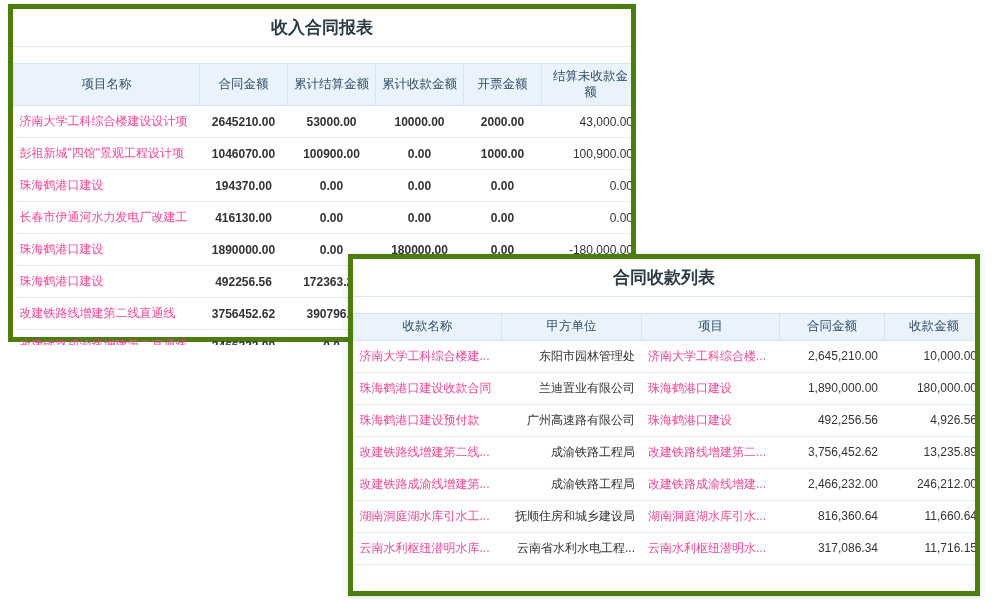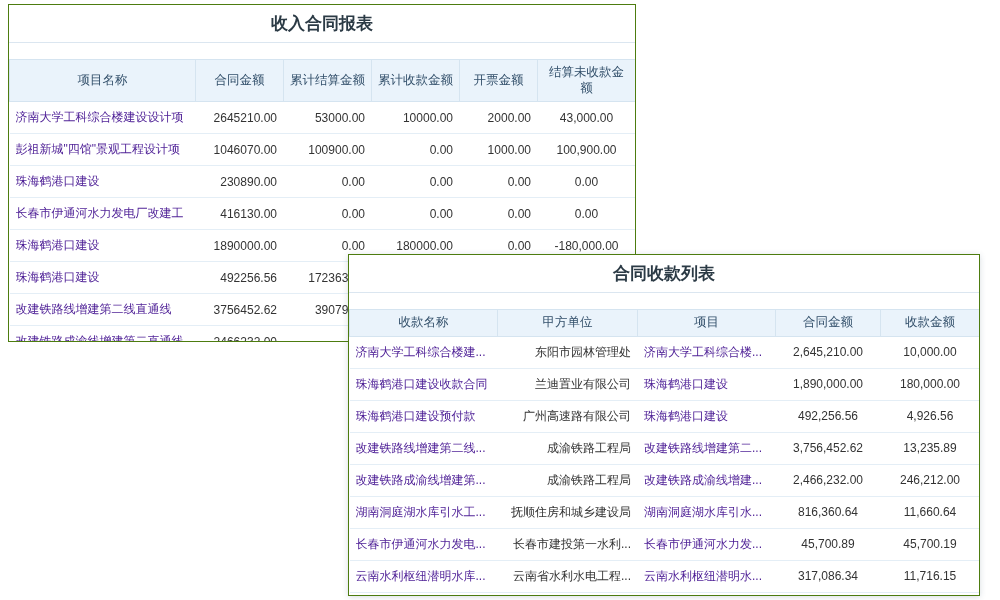--- a/index.html
+++ b/index.html
@@ -15,21 +15,21 @@
   .stage {
     position: relative;
     width: 1000px;
     height: 600px;
   }
 
   
   .panel {
     position: absolute;
     background: #ffffff;
-    border: 1px solid #4d7c0f;
+    border: 5px solid #4d7c0f;
     box-sizing: border-box;
   }
 
   .panel-title {
     height: 38px;
     line-height: 38px;
     text-align: center;
     font-size: 17px;
     font-weight: bold;
     color: #2b3a45;
@@ -65,28 +65,29 @@
     border-right: 1px solid transparent;
     padding: 7px 6px;
     color: #333333;
     white-space: nowrap;
     overflow: hidden;
     text-overflow: clip;
     box-sizing: border-box;
   }
 
   .link {
-    color: #4c1d95;
+    color: #ec4899;
   }
   .num {
+    text-align: center;
+    color: #1a73c8;
+    font-weight: bold;
+  }
+  .numd {
     text-align: right;
-    color: #1a73c8;
-  }
-  .numd {
-    text-align: center;
     color: #333333;
   }
   .ctr {
     text-align: right;
   }
 
   
   #report-panel {
     left: 8px;
     top: 4px;
@@ -165,21 +166,21 @@
             <td class="num">1046070.00</td>
             <td class="num">100900.00</td>
             <td class="num">0.00</td>
             <td class="num">1000.00</td>
             <td class="numd">100,900.00</td>
           </tr>
           <tr>
             <td>
                 <span class="ell link">珠海鹤港口建设</span>
               </td>
-            <td class="num">230890.00</td>
+            <td class="num">194370.00</td>
             <td class="num">0.00</td>
             <td class="num">0.00</td>
             <td class="num">0.00</td>
             <td class="numd">0.00</td>
           </tr>
           <tr>
             <td>
                 <span class="ell link">长春市伊通河水力发电厂改建工</span>
               </td>
             <td class="num">416130.00</td>
@@ -328,33 +329,20 @@
                 <span class="ell">抚顺住房和城乡建设局</span>
               </td>
             <td>
                 <span class="ell link">湖南洞庭湖水库引水...</span>
               </td>
             <td class="numd">816,360.64</td>
             <td class="numd">11,660.64</td>
           </tr>
           <tr>
             <td>
-                <span class="ell link">长春市伊通河水力发电...</span>
-              </td>
-            <td class="ctr">
-                <span class="ell">长春市建投第一水利...</span>
-              </td>
-            <td>
-                <span class="ell link">长春市伊通河水力发...</span>
-              </td>
-            <td class="numd">45,700.89</td>
-            <td class="numd">45,700.19</td>
-          </tr>
-          <tr>
-            <td>
                 <span class="ell link">云南水利枢纽潜明水库...</span>
               </td>
             <td class="ctr">
                 <span class="ell">云南省水利水电工程...</span>
               </td>
             <td>
                 <span class="ell link">云南水利枢纽潜明水...</span>
               </td>
             <td class="numd">317,086.34</td>
             <td class="numd">11,716.15</td>

